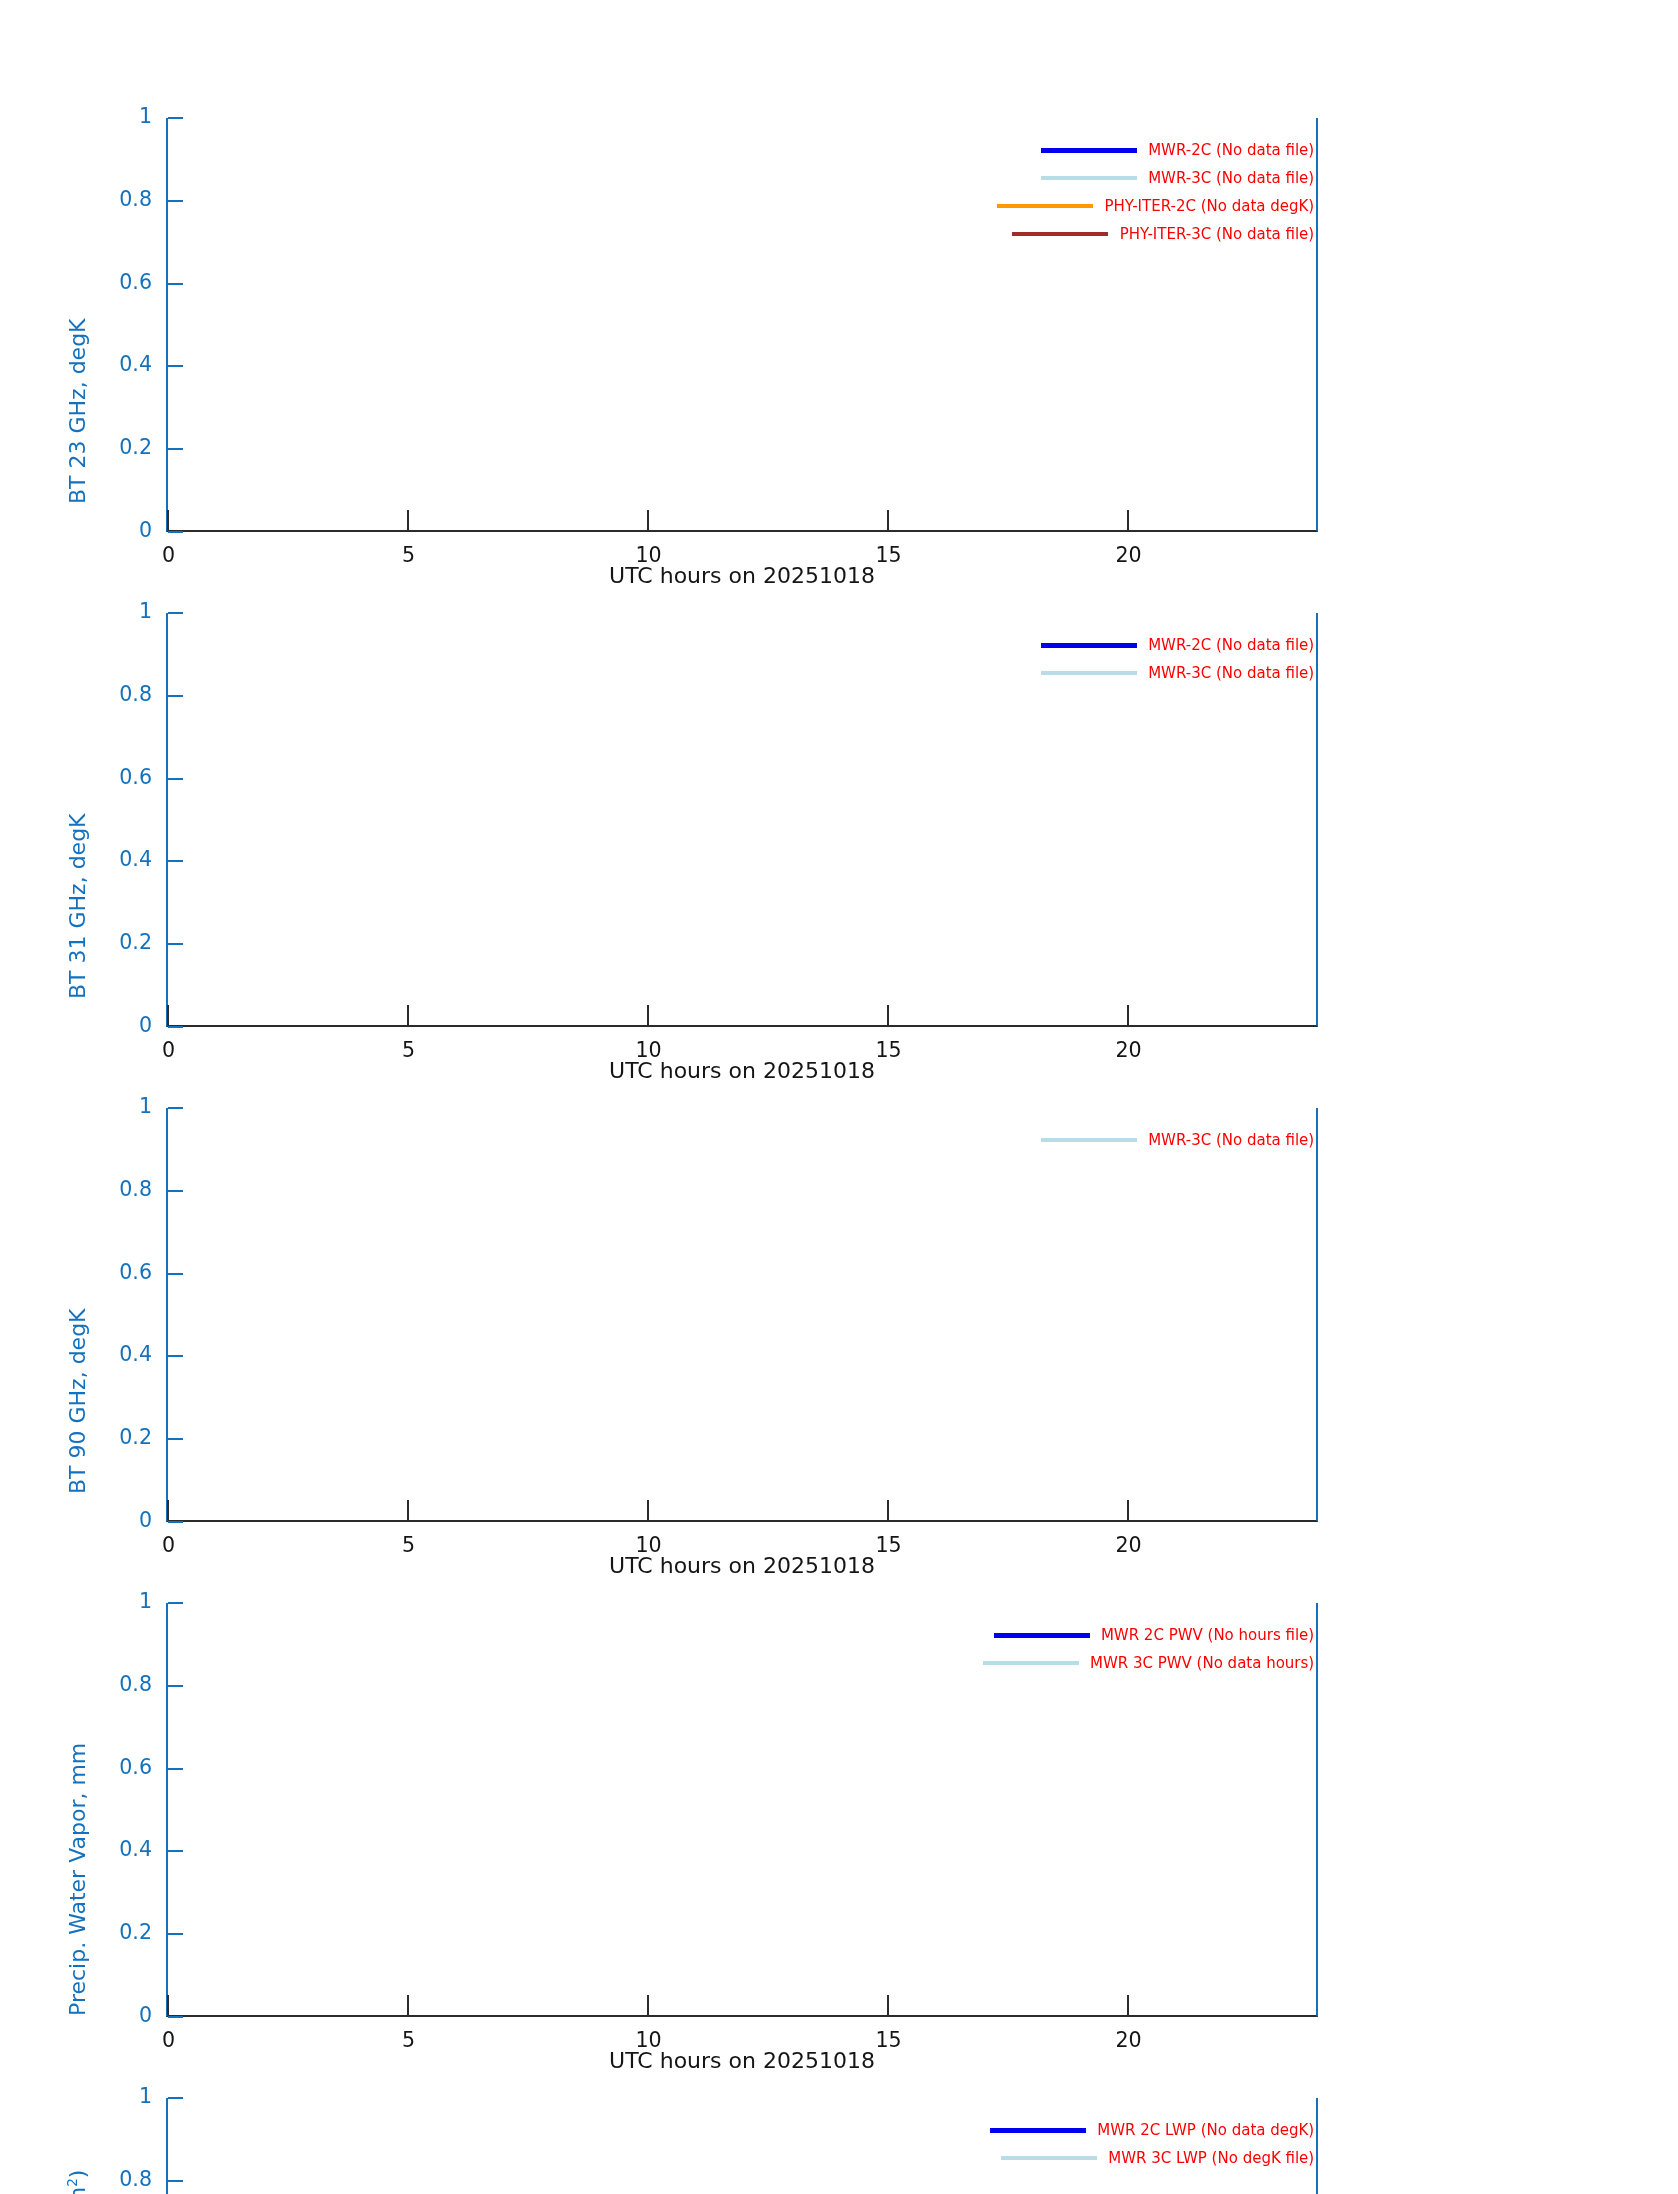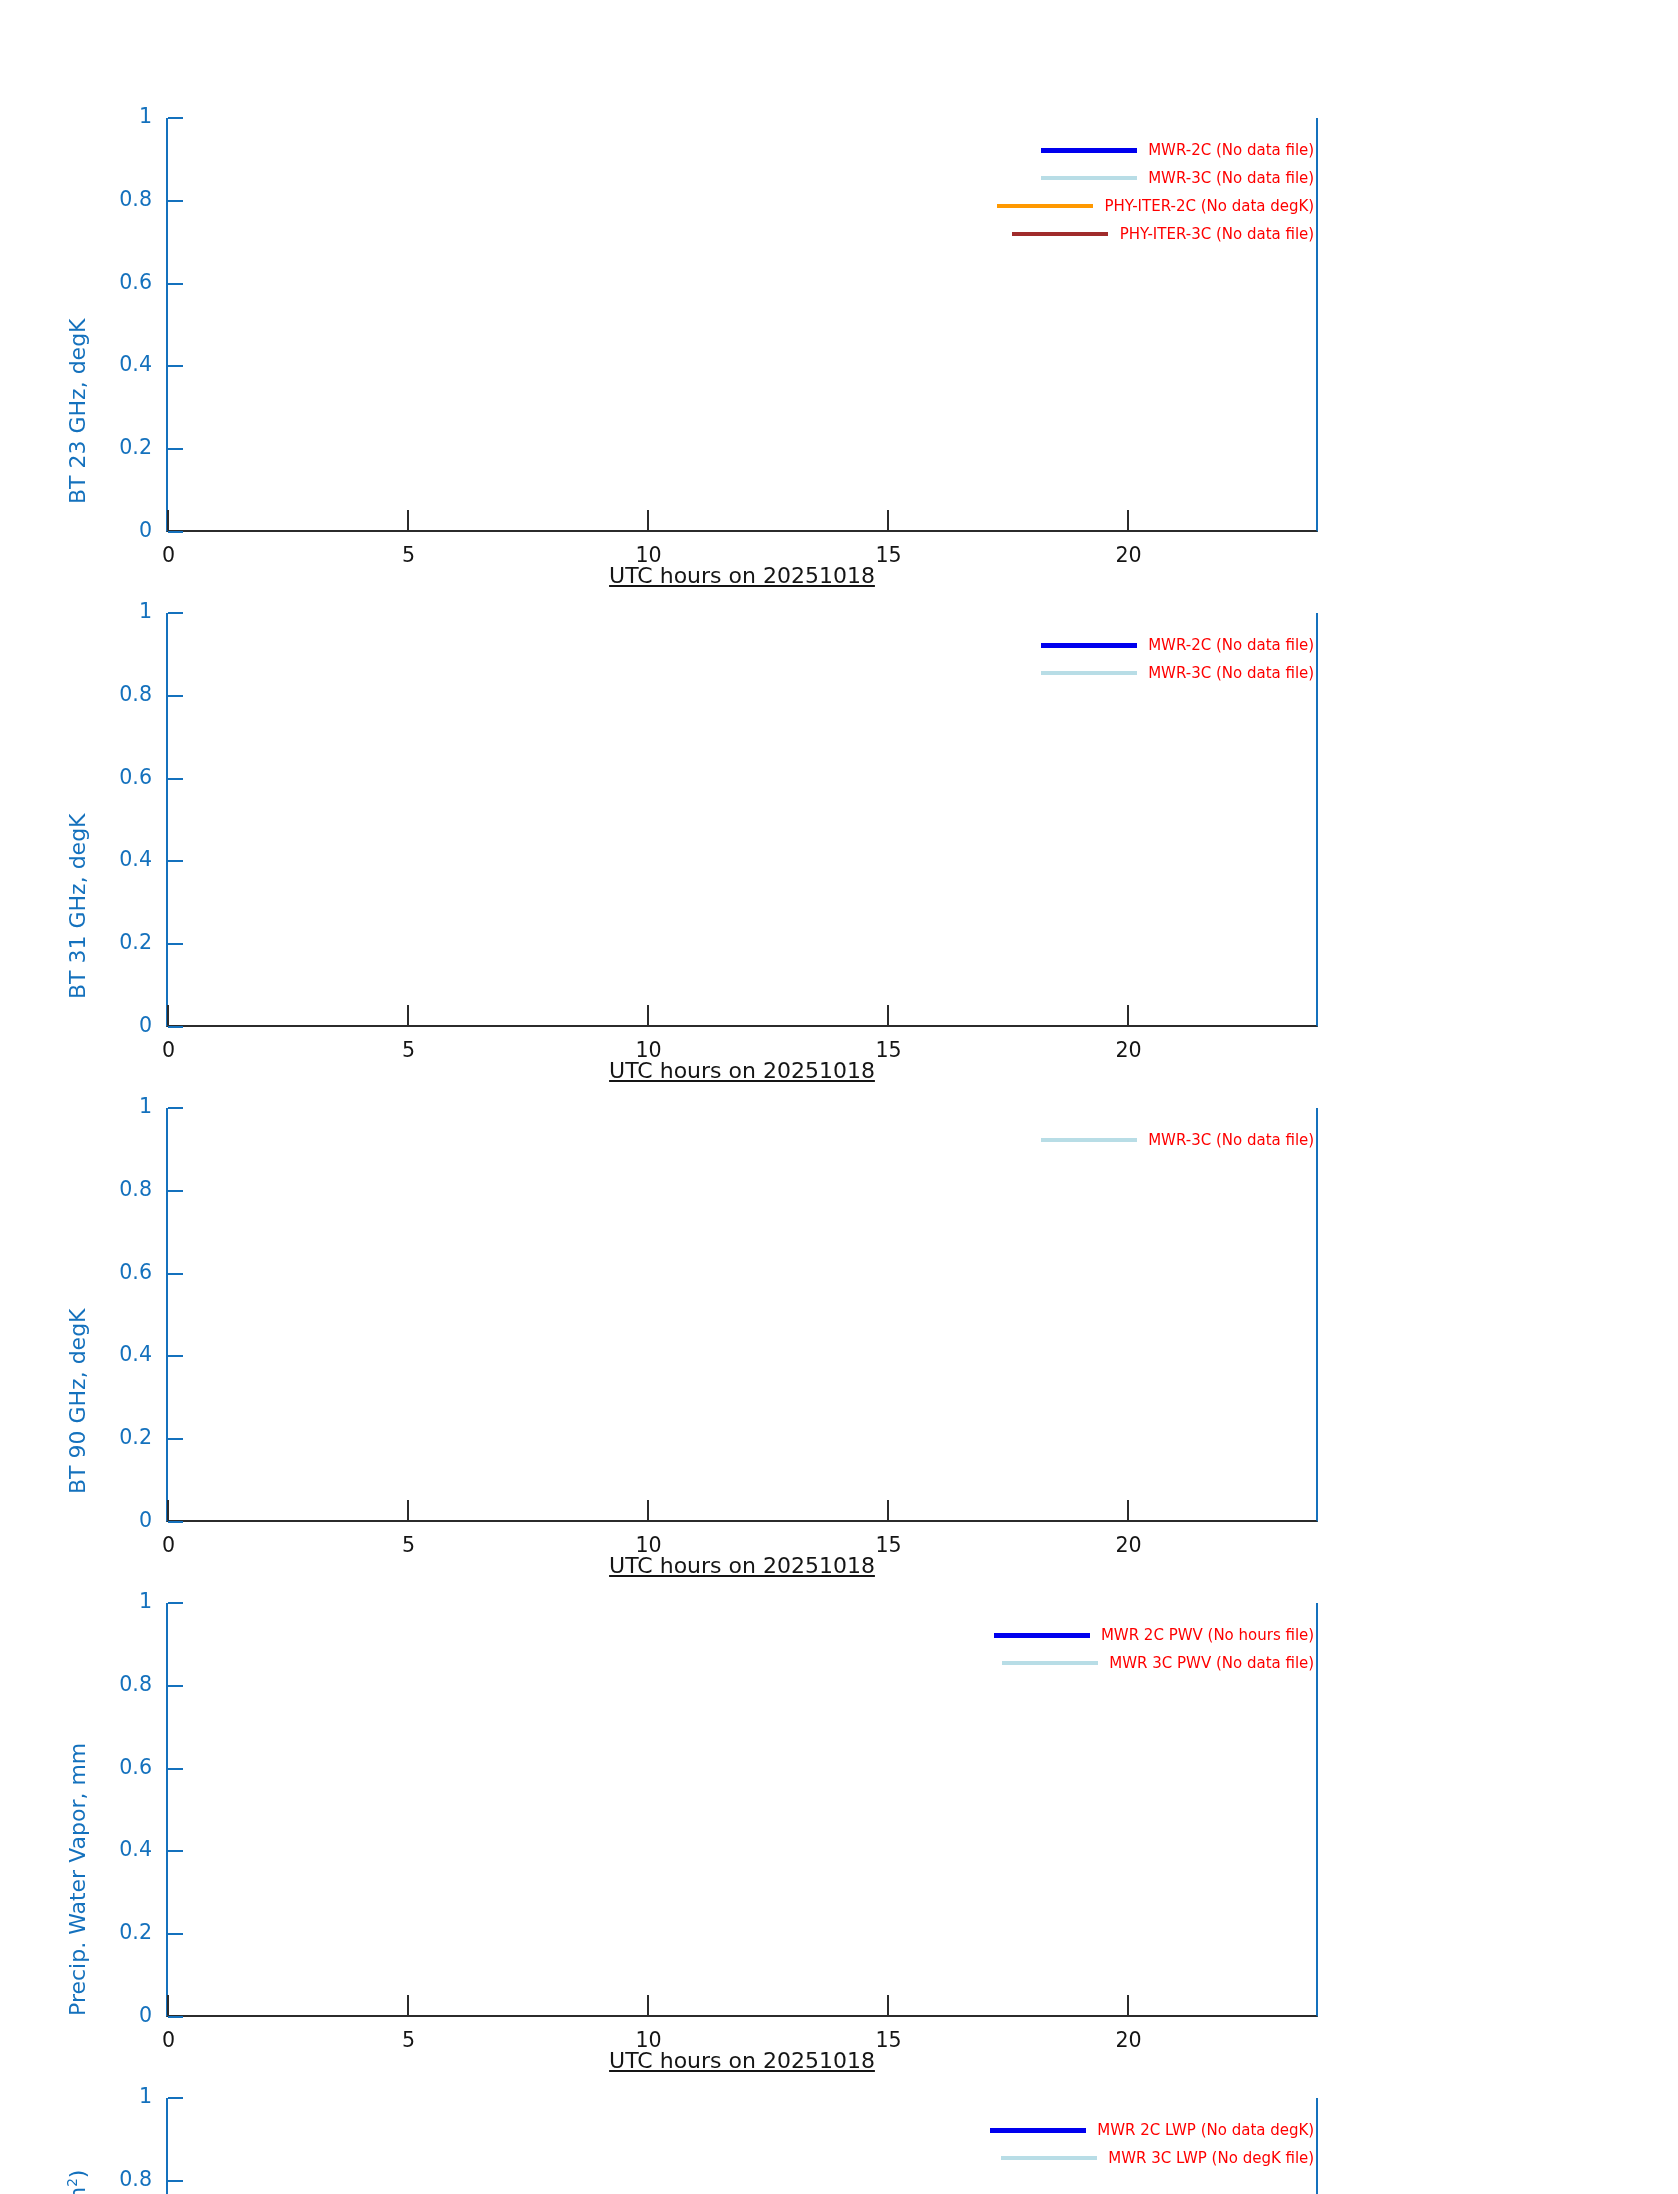--- a/index.html
+++ b/index.html
@@ -116,21 +116,20 @@
   .xlabel {
     position: absolute;
     width: 1152px;
     left: 166px;
     text-align: center;
     color: #151515;
     font-size: 22px;
     line-height: 25.5px;
     white-space: nowrap;
     font-family: "DejaVu Sans", sans-serif;
-    text-decoration: underline;
   }
 
   
   .legend {
     position: absolute;
     right: 0;
     top: 0;
     display: flex;
     flex-direction: column;
     align-items: flex-end;
@@ -422,21 +421,21 @@
         <div class="xtick-label" style="top:425px;">20</div>
       </div>
 
       <div class="legend" style="top:18.4px;right:1.8px;">
         <div class="legend-entry">
           <span class="legend-sample" style="background:#0000ee;height:4.8px;"></span>
           <span class="legend-text">MWR 2C PWV (No hours file)</span>
         </div>
         <div class="legend-entry">
           <span class="legend-sample" style="background:#b8dde6;"></span>
-          <span class="legend-text">MWR 3C PWV (No data file)</span>
+          <span class="legend-text">MWR 3C PWV (No data hours)</span>
         </div>
       </div>
     </div>
 
     <div class="xlabel" style="top:563px;">UTC hours on 20251018</div>
   </div>
 
   <div class="panel" style="top:1980px;height:614px;">
     <div class="plotbox" style="top:118px;height:414px;">
 

